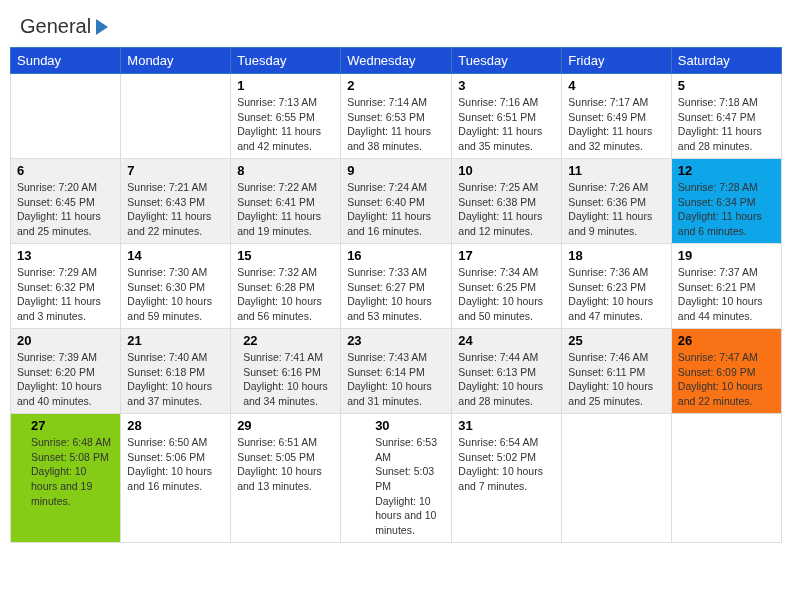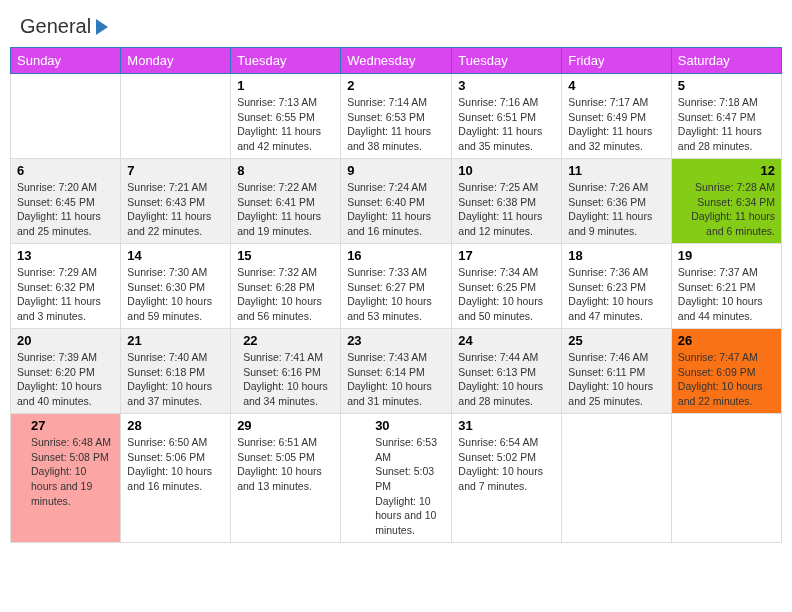--- a/index.html
+++ b/index.html
@@ -33,21 +33,21 @@
     .location-title {
       font-size: 16px;
       color: #555;
     }
     .calendar {
       width: 100%;
       border-collapse: collapse;
       font-size: 11px;
     }
     .calendar th {
-      background-color: #d946ef;
+      background-color: #1d4ed8;
       color: #fff;
       text-align: left;
       padding: 5px 6px;
       font-size: 13px;
       font-weight: normal;
       border: 1px solid #2e7abd;
     }
     .calendar td {
       vertical-align: top;
       padding: 4px 6px;
@@ -152,21 +152,21 @@
           <div class="day-info">Sunrise: 7:24 AM<br>Sunset: 6:40 PM<br>Daylight: 11 hours and 16 minutes.</div>
         </td>
         <td style="background: rgb(240, 240, 240);">
           <span class="day-number">10</span>
           <div class="day-info">Sunrise: 7:25 AM<br>Sunset: 6:38 PM<br>Daylight: 11 hours and 12 minutes.</div>
         </td>
         <td style="background: rgb(240, 240, 240);">
           <span class="day-number">11</span>
           <div class="day-info">Sunrise: 7:26 AM<br>Sunset: 6:36 PM<br>Daylight: 11 hours and 9 minutes.</div>
         </td>
-        <td style="background: #84cc16; text-align: right;">
+        <td style="background: #0ea5e9;">
           <span class="day-number">12</span>
           <div class="day-info">Sunrise: 7:28 AM<br>Sunset: 6:34 PM<br>Daylight: 11 hours and 6 minutes.</div>
         </td>
       </tr>
       <tr>
         <td style="background: rgb(255, 255, 255);">
           <span class="day-number">13</span>
           <div class="day-info">Sunrise: 7:29 AM<br>Sunset: 6:32 PM<br>Daylight: 11 hours and 3 minutes.</div>
         </td>
         <td style="background: rgb(255, 255, 255);">
@@ -218,21 +218,21 @@
         <td style="background: rgb(240, 240, 240);">
           <span class="day-number">25</span>
           <div class="day-info">Sunrise: 7:46 AM<br>Sunset: 6:11 PM<br>Daylight: 10 hours and 25 minutes.</div>
         </td>
         <td style="background: #f97316;">
           <span class="day-number">26</span>
           <div class="day-info">Sunrise: 7:47 AM<br>Sunset: 6:09 PM<br>Daylight: 10 hours and 22 minutes.</div>
         </td>
       </tr>
       <tr>
-        <td style="background: #fca5a5; padding-left: 20px;">
+        <td style="background: #84cc16; padding-left: 20px;">
           <span class="day-number">27</span>
           <div class="day-info">Sunrise: 6:48 AM<br>Sunset: 5:08 PM<br>Daylight: 10 hours and 19 minutes.</div>
         </td>
         <td style="background: rgb(255, 255, 255);">
           <span class="day-number">28</span>
           <div class="day-info">Sunrise: 6:50 AM<br>Sunset: 5:06 PM<br>Daylight: 10 hours and 16 minutes.</div>
         </td>
         <td style="background: rgb(255, 255, 255);">
           <span class="day-number">29</span>
           <div class="day-info">Sunrise: 6:51 AM<br>Sunset: 5:05 PM<br>Daylight: 10 hours and 13 minutes.</div>

